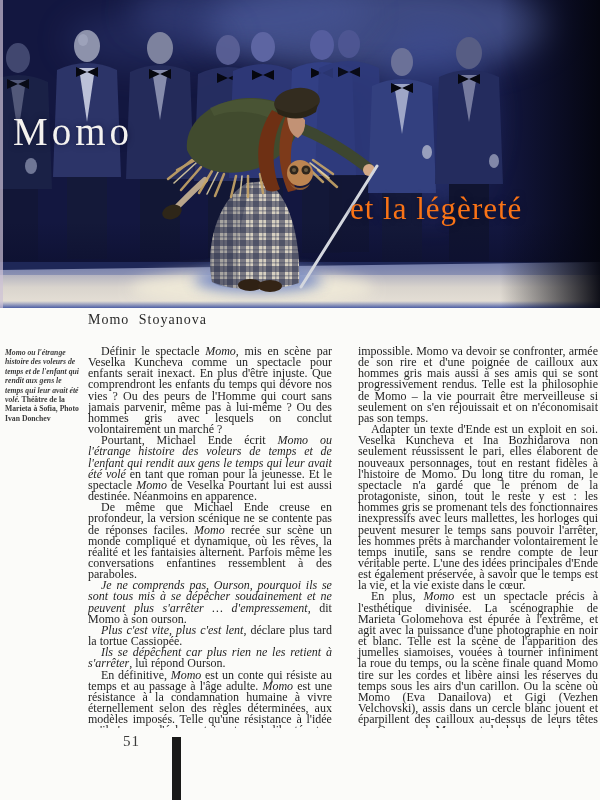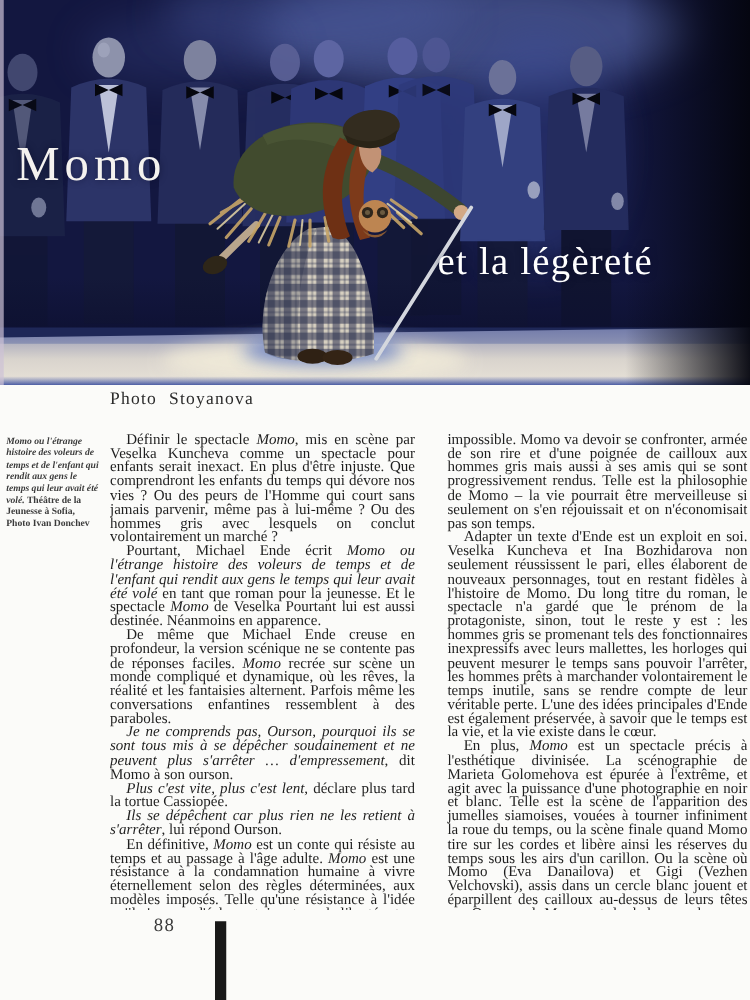--- a/index.html
+++ b/index.html
@@ -5,21 +5,21 @@
   html,body{margin:0;padding:0;}
   body{width:600px;height:800px;background:#e8e8e8;font-family:"Liberation Serif","DejaVu Serif",serif;}
   .page{position:relative;width:600px;height:800px;background:#fbfbf9;overflow:hidden;}
 
   .photo{position:absolute;left:0;top:0;width:600px;height:308px;background:#131740;}
   .photo svg{display:block;}
 
   .title-main{position:absolute;left:13px;top:112px;font-size:39px;line-height:1;
     color:#f4f2ef;letter-spacing:4px;text-shadow:0 0 6px rgba(10,12,40,.6);}
   .title-sub{position:absolute;left:350px;top:193px;font-size:31px;line-height:1;
-    color:#ffffff;letter-spacing:1px;text-shadow:0 0 6px rgba(10,12,40,.6);}
+    color:#f97316;letter-spacing:1px;text-shadow:0 0 6px rgba(10,12,40,.6);}
 
   .author{position:absolute;left:88px;top:312px;font-size:14px;color:#2a2a2a;
     letter-spacing:1px;word-spacing:5px;}
 
   .caption{position:absolute;left:5px;top:348px;width:74px;font-size:7.7px;
     line-height:9.4px;color:#3b3b3b;font-weight:bold;}
   .caption .cap-title{font-style:italic;}
 
   .columns{position:absolute;left:88px;top:346px;width:510px;height:382px;
     display:flex;overflow:hidden;}
@@ -212,39 +212,39 @@
       </g>
 
       <rect x="500" y="0" width="100" height="308" fill="url(#rightDark)"></rect>
       <rect x="0" y="0" width="3" height="308" fill="#cdc2d6" opacity="0.7"></rect>
     </svg>
 
     <div class="title-main">Momo</div>
     <div class="title-sub">et la légèreté</div>
   </div>
 
-  <div class="author">Photo Stoyanova</div>
+  <div class="author">Momo Stoyanova</div>
 
   <div class="caption">
-    <span class="cap-title">Momo ou l'étrange histoire des voleurs de temps et de l'enfant qui rendit aux gens le temps qui leur avait été volé.</span><span> Théâtre de la Jeunesse à Sofia, Photo Ivan Donchev</span>
+    <span class="cap-title">Momo ou l'étrange histoire des voleurs de temps et de l'enfant qui rendit aux gens le temps qui leur avait été volé.</span><span> Théâtre de la Marieta à Sofia, Photo Ivan Donchev</span>
   </div>
 
   <div class="columns">
     <div class="col left">
         <p><span>Définir le spectacle </span><span class="it">Momo</span><span>, mis en scène par Veselka Kuncheva comme un spectacle pour enfants serait inexact. En plus d'être injuste. Que comprendront les enfants du temps qui dévore nos vies ? Ou des peurs de l'Homme qui court sans jamais parvenir, même pas à lui-même ? Ou des hommes gris avec lesquels on conclut volontairement un marché ?</span></p>
         <p><span>Pourtant, Michael Ende écrit </span><span class="it">Momo ou l'étrange histoire des voleurs de temps et de l'enfant qui rendit aux gens le temps qui leur avait été volé</span><span> en tant que roman pour la jeunesse. Et le spectacle </span><span class="it">Momo</span><span> de Veselka Pourtant lui est aussi destinée. Néanmoins en apparence.</span></p>
         <p><span>De même que Michael Ende creuse en profondeur, la version scénique ne se contente pas de réponses faciles. </span><span class="it">Momo</span><span> recrée sur scène un monde compliqué et dynamique, où les rêves, la réalité et les fantaisies alternent. Parfois même les conversations enfantines ressemblent à des paraboles.</span></p>
         <p><span class="it">Je ne comprends pas, Ourson, pourquoi ils se sont tous mis à se dépêcher soudainement et ne peuvent plus s'arrêter … d'empressement</span><span>, dit Momo à son ourson.</span></p>
         <p><span class="it">Plus c'est vite, plus c'est lent</span><span>, déclare plus tard la tortue Cassiopée.</span></p>
         <p><span class="it">Ils se dépêchent car plus rien ne les retient à s'arrêter</span><span>, lui répond Ourson.</span></p>
         <p><span>En définitive, </span><span class="it">Momo</span><span> est un conte qui résiste au temps et au passage à l'âge adulte. </span><span class="it">Momo</span><span> est une résistance à la condamnation humaine à vivre éternellement selon des règles déterminées, aux modèles imposés. Telle qu'une résistance à l'idée qu'il n'y a pas d'échappatoire et que la liberté est</span></p>
       </div>
     <div class="col right">
         <p class="noindent"><span>impossible. Momo va devoir se confronter, armée de son rire et d'une poignée de cailloux aux hommes gris mais aussi à ses amis qui se sont progressivement rendus. Telle est la philosophie de Momo – la vie pourrait être merveilleuse si seulement on s'en réjouissait et on n'économisait pas son temps.</span></p>
         <p><span>Adapter un texte d'Ende est un exploit en soi. Veselka Kuncheva et Ina Bozhidarova non seulement réussissent le pari, elles élaborent de nouveaux personnages, tout en restant fidèles à l'histoire de Momo. Du long titre du roman, le spectacle n'a gardé que le prénom de la protagoniste, sinon, tout le reste y est : les hommes gris se promenant tels des fonctionnaires inexpressifs avec leurs mallettes, les horloges qui peuvent mesurer le temps sans pouvoir l'arrêter, les hommes prêts à marchander volontairement le temps inutile, sans se rendre compte de leur véritable perte. L'une des idées principales d'Ende est également préservée, à savoir que le temps est la vie, et la vie existe dans le cœur.</span></p>
         <p><span>En plus, </span><span class="it">Momo</span><span> est un spectacle précis à l'esthétique divinisée. La scénographie de Marieta Golomehova est épurée à l'extrême, et agit avec la puissance d'une photographie en noir et blanc. Telle est la scène de l'apparition des jumelles siamoises, vouées à tourner infiniment la roue du temps, ou la scène finale quand Momo tire sur les cordes et libère ainsi les réserves du temps sous les airs d'un carillon. Ou la scène où Momo (Eva Danailova) et Gigi (Vezhen Velchovski), assis dans un cercle blanc jouent et éparpillent des cailloux au-dessus de leurs têtes … Ou quand Momo et le balayeur des rues Beppo (Svetoslav</span></p>
       </div>
   </div>
 
-  <div class="page-number">88</div>
+  <div class="page-number">51</div>
   <div class="black-bar"></div>
 
 </div>
 
 </body></html>

